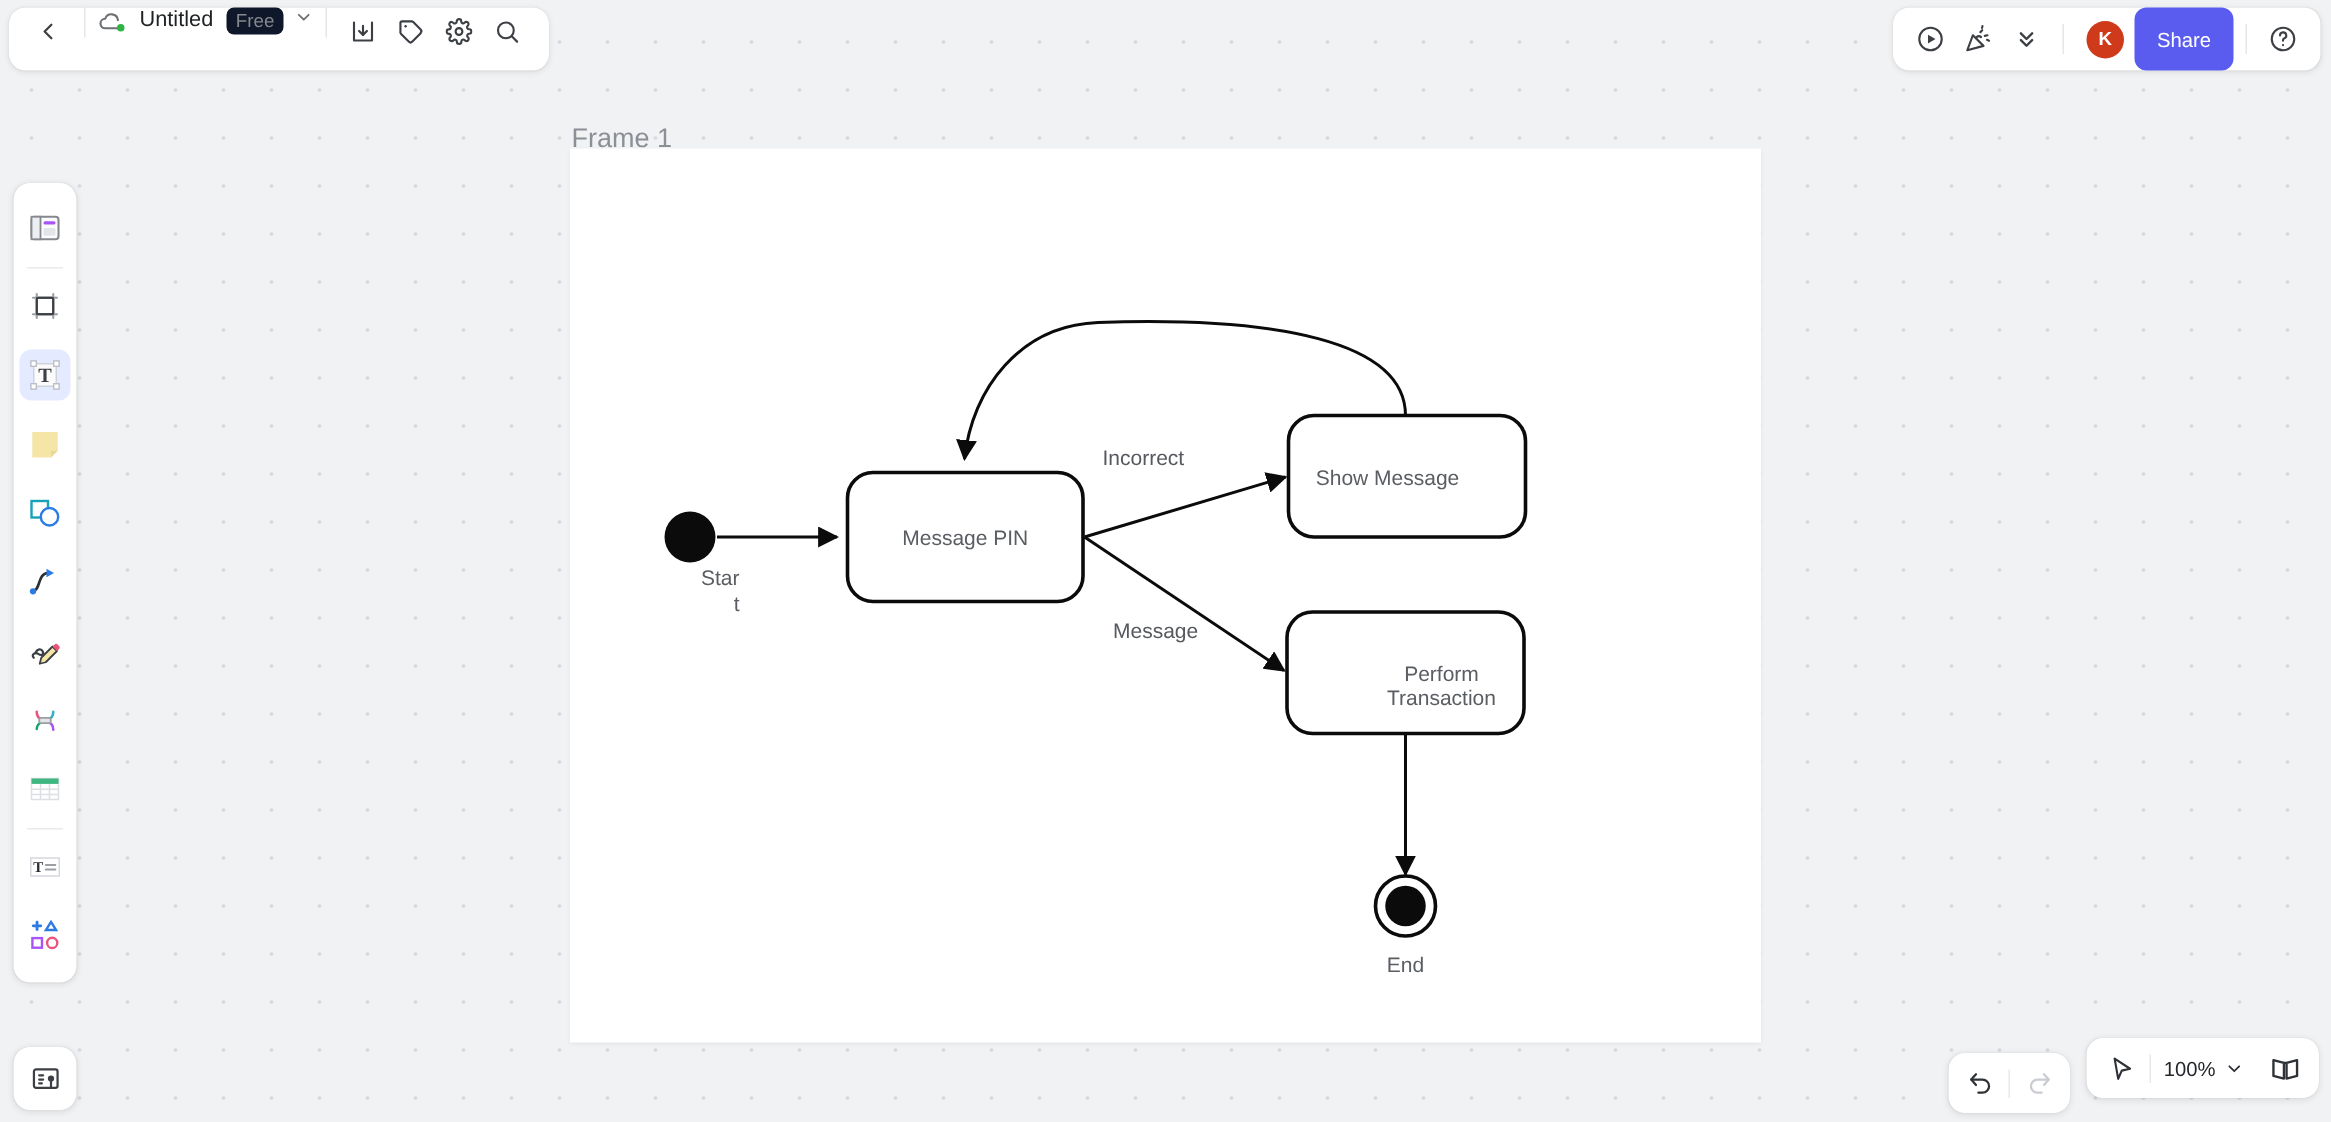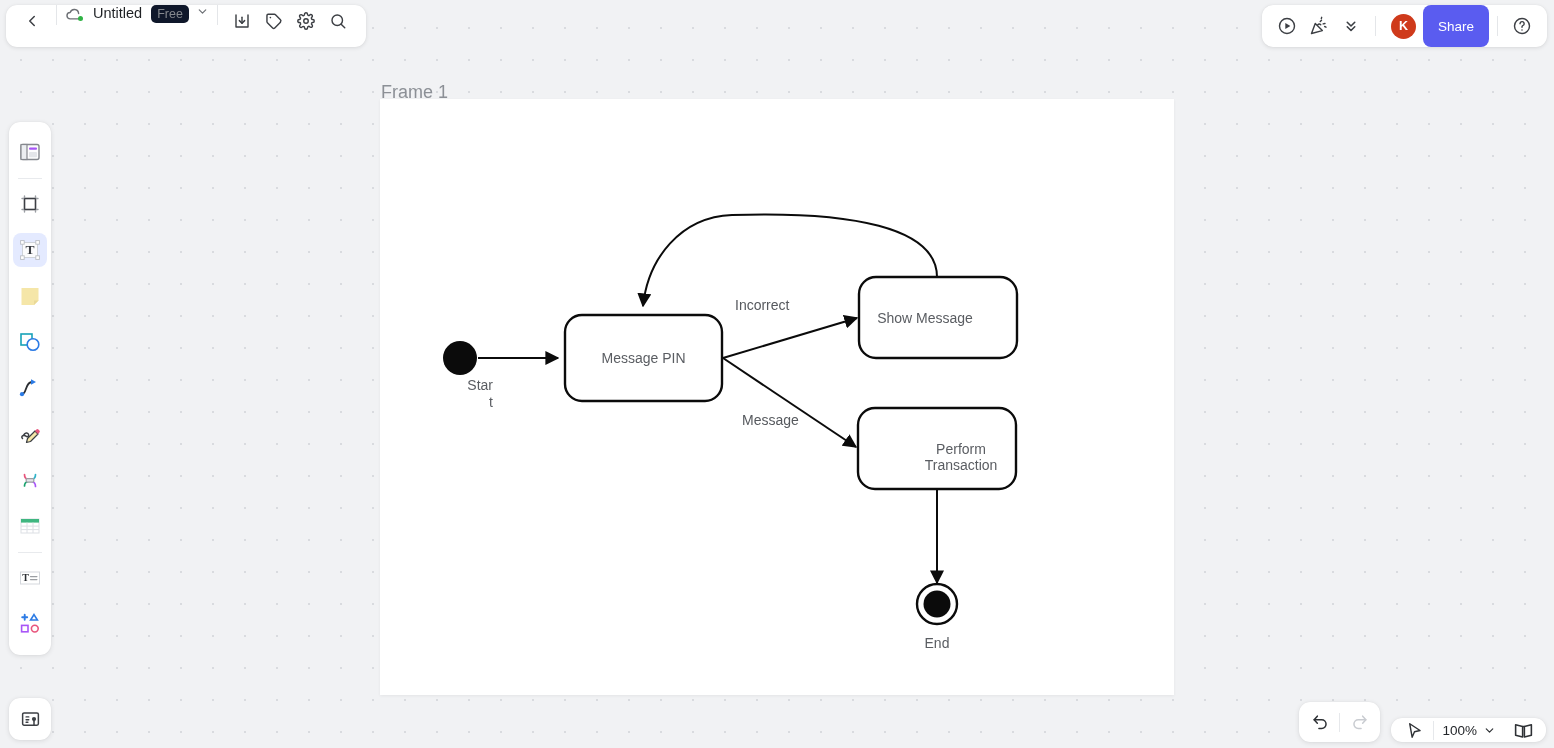--- a/index.html
+++ b/index.html
@@ -108,22 +108,22 @@
 
   
   .hist-bar {
     position: absolute; right: 174px; bottom: 6px;
     height: 40px; background: #fff;
     border-radius: 11px;
     box-shadow: 0 1px 5px rgba(0,0,0,.10), 0 0 1px rgba(0,0,0,.09);
     display: flex; align-items: center; padding: 0 6px;
   }
   .zoom-bar {
-    position: absolute; right: 8px; bottom: 6px;
-    height: 24px; background: #fff;
+    position: absolute; right: 8px; bottom: 16px;
+    height: 40px; background: #fff;
     border-radius: 11px;
     box-shadow: 0 1px 5px rgba(0,0,0,.10), 0 0 1px rgba(0,0,0,.09);
     display: flex; align-items: center; padding: 0 8px; text-align: right;
   }
   .zoom-label {
     font-size: 13.5px; color: #23262a;
     padding: 0 2px 0 4px; cursor: pointer; white-space: nowrap;
   }
   .ctl {
     width: 30px; height: 30px;

